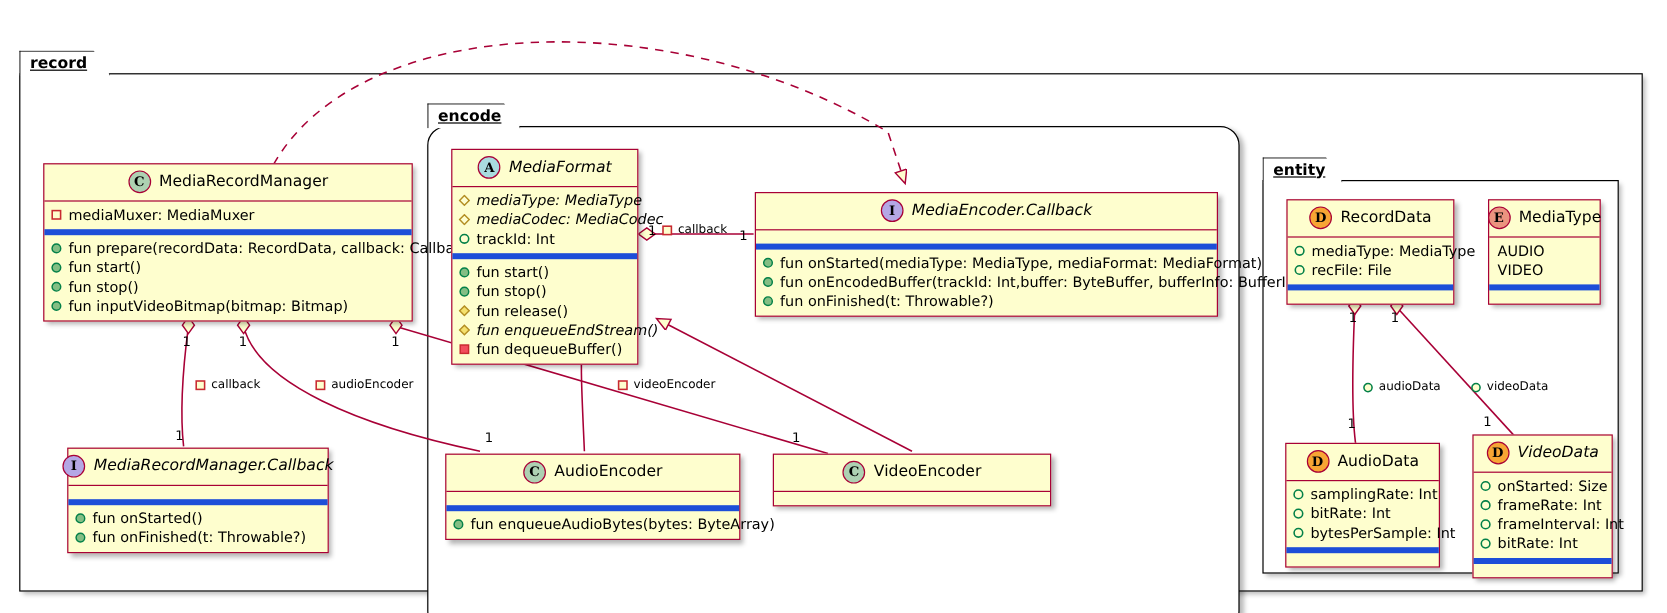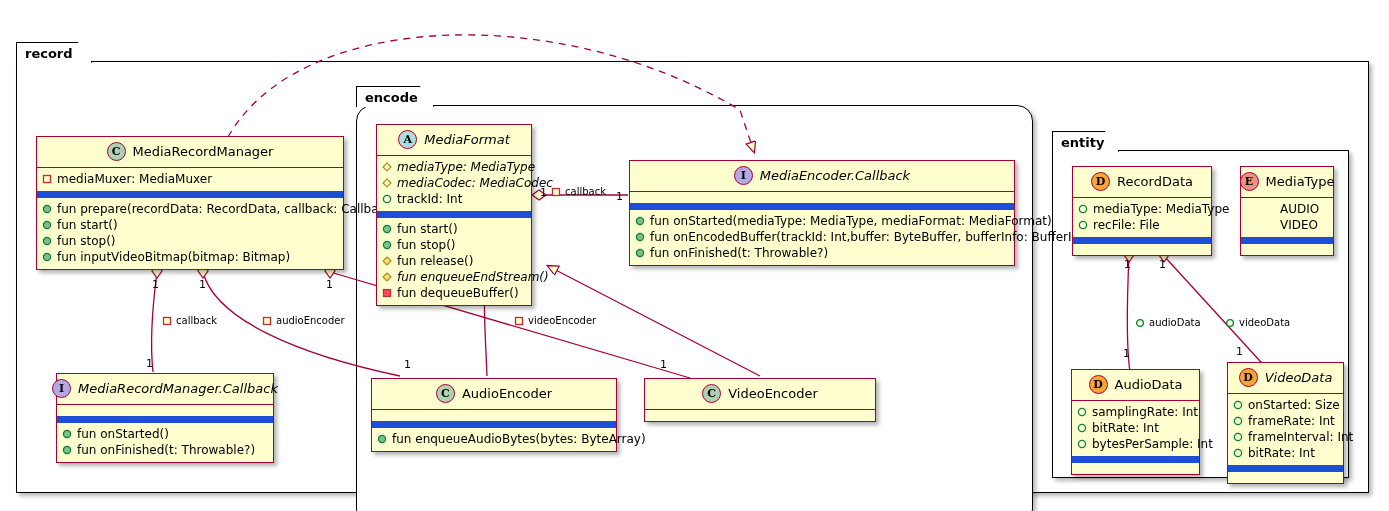--- a/index.html
+++ b/index.html
@@ -33,20 +33,21 @@
     border: 1px solid #000000;
     border-bottom: none;
     box-sizing: border-box;
     display: flex;
     align-items: center;
     padding: 0 22px 0 8px;
     font-size: 13px;
     font-weight: bold;
     color: #000000;
     clip-path: polygon(0 0, calc(100% - 14px) 0, 100% 100%, 0 100%);
+    text-decoration: underline;
   }
 
   
   .cls {
     position: absolute;
     background: #FEFECE;
     border: 1px solid #A80036;
     box-sizing: border-box;
     box-shadow: 3px 3px 4px rgba(0,0,0,0.30);
     z-index: 5;
@@ -78,21 +79,21 @@
     color: #000000;
     flex: none;
   }
   .badge-C { background: #ADD1B2; border: 1px solid #A80036; }
   .badge-A { background: #A9DCDF; border: 1px solid #A80036; }
   .badge-I { background: #B4A7E5; border: 1px solid #A80036; }
   .badge-D { background: #F7A534; border: 1px solid #A80036; }
   .badge-E { background: #EB937F; border: 1px solid #A80036; }
 
   .compart {
-    border-bottom: 7px solid #1d4ed8;
+    border-bottom: 5px solid #1d4ed8;
     padding: 3px 5px 4px 5px;
   }
   .compart:last-child { border-bottom: none; }
   .compart.empty { padding: 3px 5px; min-height: 5px; }
 
   .member {
     display: flex;
     align-items: center;
     gap: 5px;
     font-size: 12px;
@@ -106,21 +107,20 @@
   .vm { width: 10px; height: 10px; flex: none; position: relative; }
   .vm svg { display: block; }
 
   
   .enumval {
     font-size: 12px;
     line-height: 16px;
     color: #000000;
     padding-left: 2px;
     white-space: nowrap;
-    margin-left: 32px;
   }
 
   
   .edge-label {
     position: absolute;
     font-size: 10px;
     color: #000000;
     white-space: nowrap;
     z-index: 6;
     display: flex;

